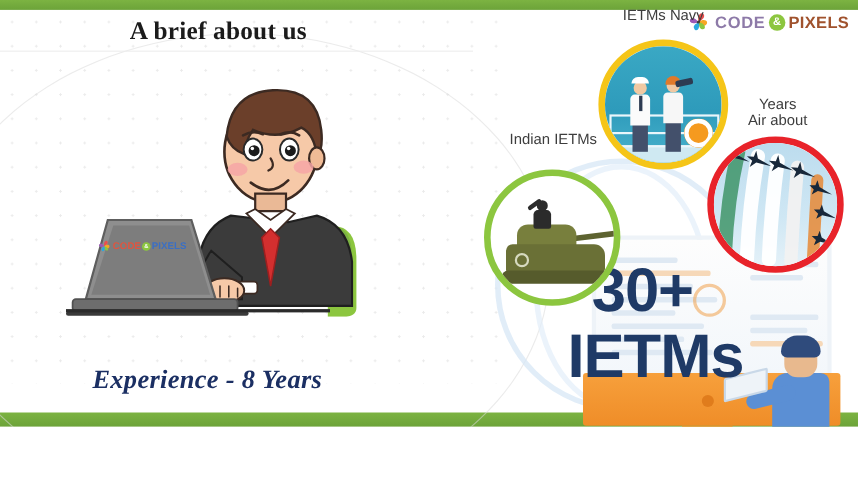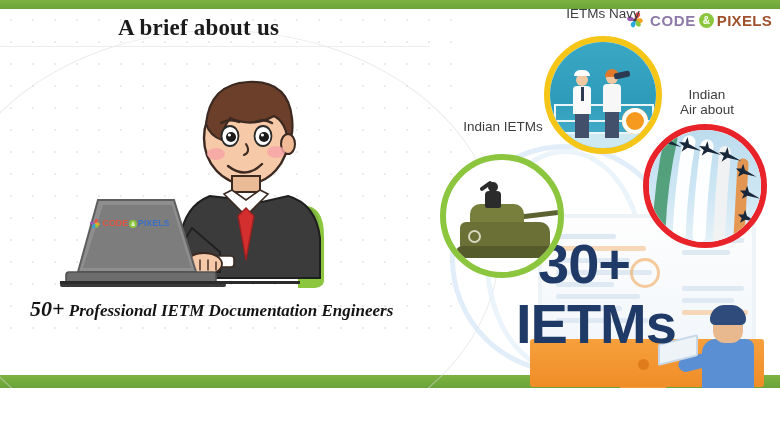--- a/index.html
+++ b/index.html
@@ -316,23 +316,21 @@
           <path d="M0 0 C 4 12 -4 17 -7 11 C -10 6 -4 3 0 0 Z" fill="#2aa9e0"></path>
           <path d="M0 0 C -12 6 -18 -2 -12 -6 C -7 -9 -3 -3 0 0 Z" fill="#9b59b6"></path>
         </g>
       </svg>
       <span style="font:700 17px 'Liberation Sans',sans-serif;color:#e0543f;">CODE</span>
       <span style="width:15px;height:15px;border-radius:50%;background:#8cc63f;color:#fff;font:700 10px 'Liberation Sans',sans-serif;line-height:15px;text-align:center;">&amp;</span>
       <span style="font:700 17px 'Liberation Sans',sans-serif;color:#3b6fc4;">PIXELS</span>
     </div>
   </div>
 
-  <div class="tagline1">
-    <span class="big">50+</span><span> Professional IETM Documentation Engineers</span>
-  </div>
+  <div class="tagline2">Experience - 8 Years</div>
 
   <div class="right">
 
     <div class="globe"></div>
     <div class="globe2"></div>
 
     <div class="monitor-screen">
       <div class="doc-line" style="left:14px;top:16px;width:60px;"></div>
       <div class="doc-line o" style="left:14px;top:28px;width:90px;"></div>
       <div class="doc-line" style="left:14px;top:40px;width:74px;"></div>
@@ -395,21 +393,21 @@
         <div class="sail2-body"></div>
         <div class="sail2-head"></div>
         <div class="sail2-hair"></div>
         <div class="sail2-bino"></div>
         <div class="lifering"></div>
       </div>
     </div>
 
     <div class="branch">
       <div class="lbl af-lbl">
-        <span>Indian</span><br>
+        <span>Years</span><br>
         <span>Air about</span>
       </div>
       <div class="ring af-ring">
         <div class="af-sky"></div>
         <svg viewBox="0 0 124 124" width="124" height="124" style="position:absolute;inset:0;">
           <g stroke-linecap="round" fill="none" opacity=".95">
             <path d="M22 8 q-10 44 -12 92" stroke="#2e8b57" stroke-width="13" opacity=".8"></path>
             <path d="M40 12 q-8 46 -10 94" stroke="#ffffff" stroke-width="13"></path>
             <path d="M58 16 q-6 44 -8 90" stroke="#ffffff" stroke-width="13"></path>
             <path d="M76 22 q-4 42 -6 86" stroke="#f2f2f2" stroke-width="12"></path>

